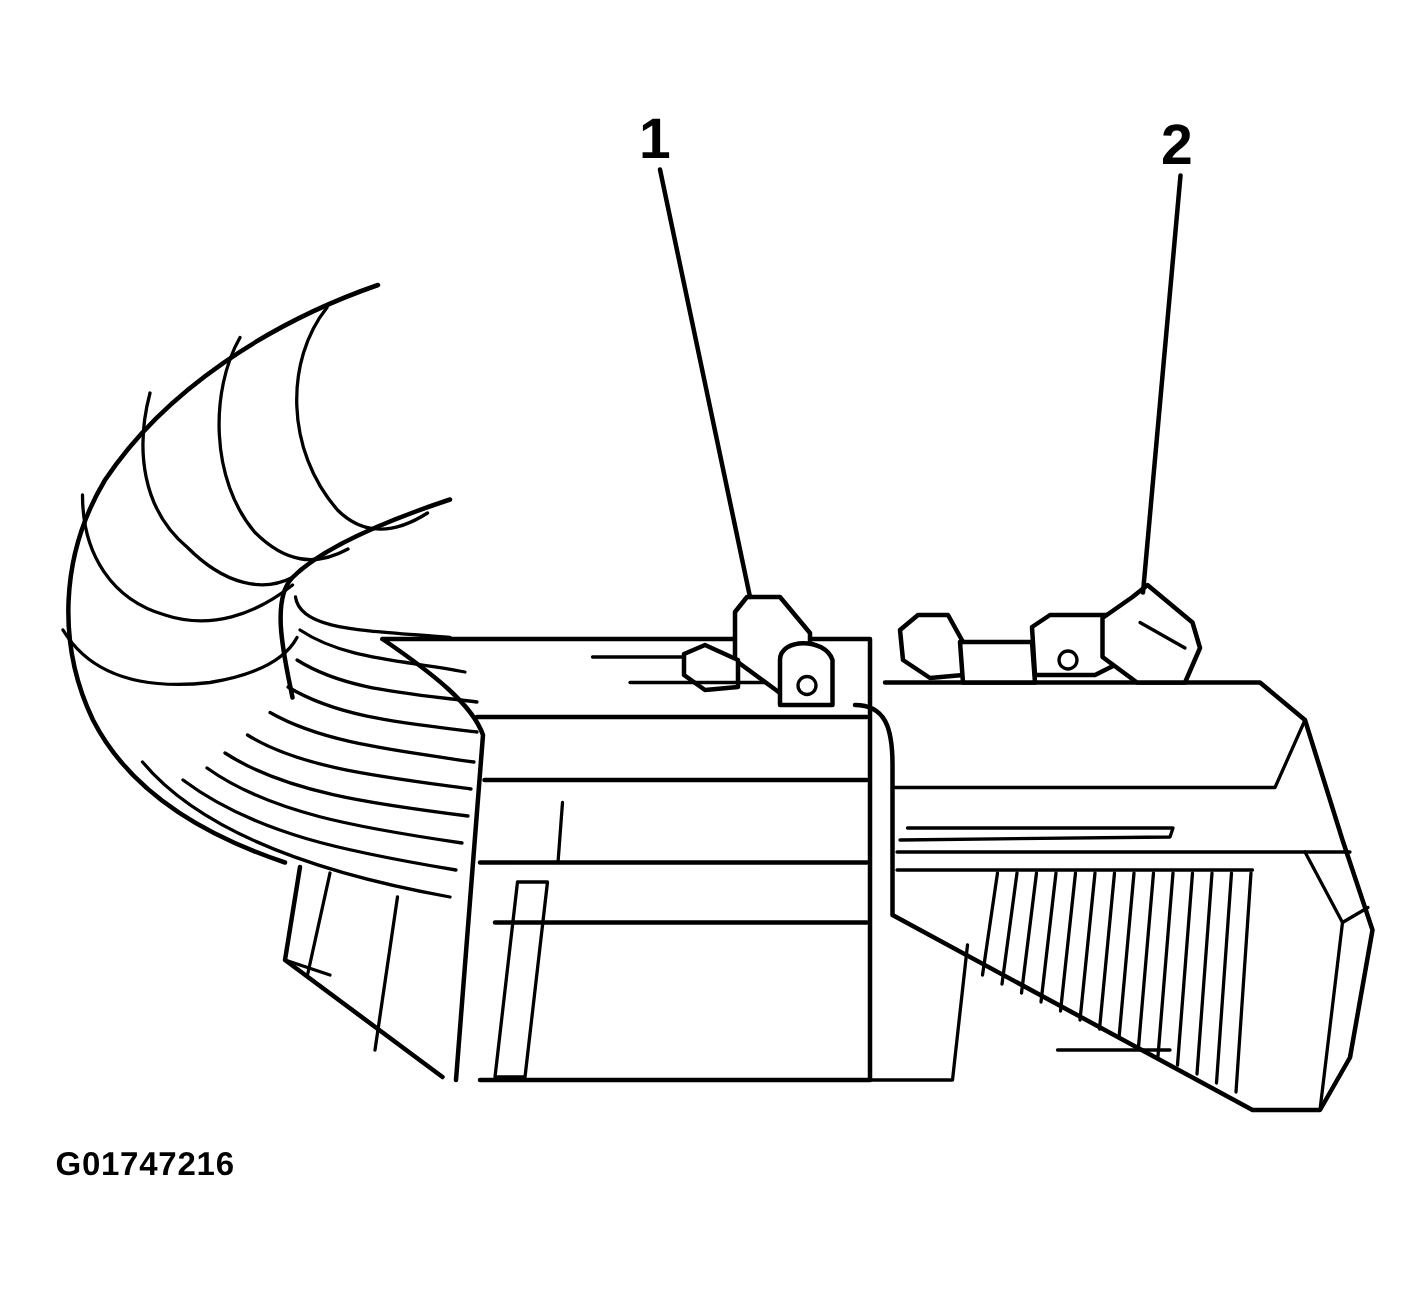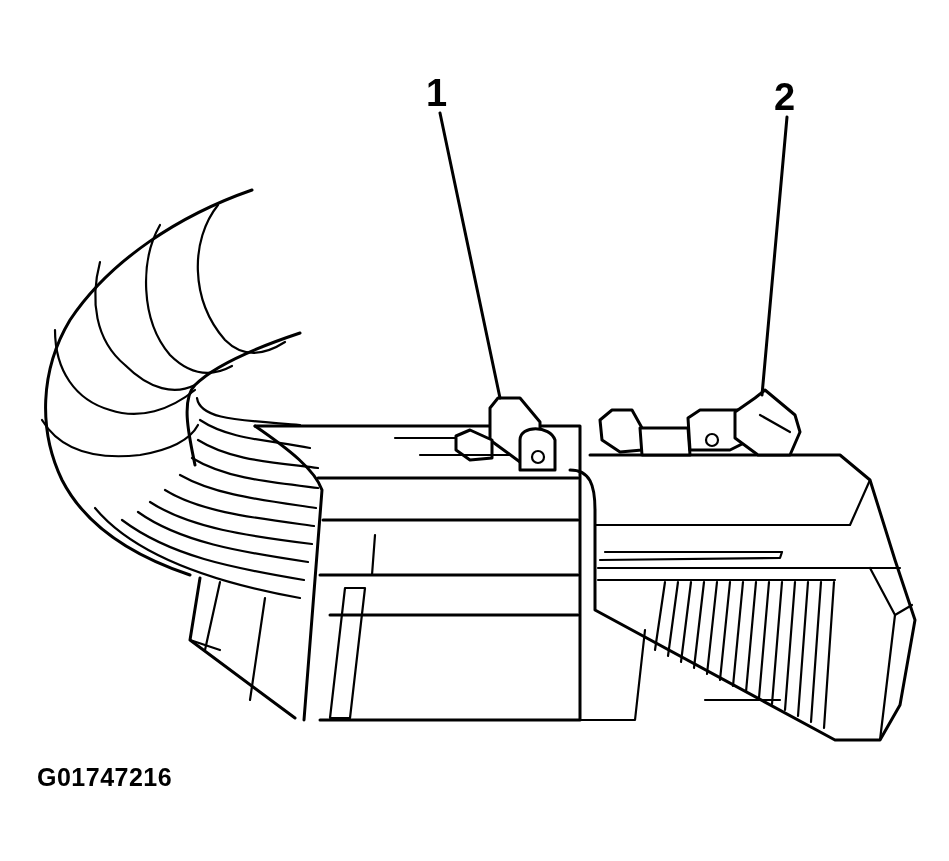--- a/index.html
+++ b/index.html
@@ -2,21 +2,21 @@
 <html><head>
   <meta charset="utf-8">
   <style>
     html, body { margin: 0; padding: 0; background: #ffffff; }
     body { width: 949px; height: 861px; position: relative; overflow: hidden; font-family: "Liberation Sans", sans-serif; }
     #diagram { position: absolute; left: 0; top: 0; width: 949px; height: 861px; }
     .ln { fill: none; stroke: #000; stroke-width: 3; stroke-linejoin: round; stroke-linecap: round; }
     .ln2 { fill: none; stroke: #000; stroke-width: 2.2; stroke-linejoin: round; stroke-linecap: round; }
     .fillw { fill: #fff; stroke: #000; stroke-width: 3; stroke-linejoin: round; }
     .callout-num { position: absolute; font-family: "Liberation Sans", sans-serif; font-weight: bold; font-size: 38px; color: #000; line-height: 1; }
-    .fig-id { position: absolute; left: 37px; top: 763px; font-family: "Liberation Sans", sans-serif; font-weight: bold; font-size: 25px; color: #000; letter-spacing: 0.5px; }
+    .fig-id { position: absolute; left: 37px; top: 763px; font-family: "Liberation Sans", sans-serif; font-weight: bold; font-size: 22px; color: #000; letter-spacing: 0.5px; }
   </style>
 </head>
 <body>
 
 <svg id="diagram" viewBox="0 0 949 861" xmlns="http://www.w3.org/2000/svg">
 
   <g>
 
     <path class="ln" d="M252,190 C180,215 110,260 70,320 C40,370 38,430 62,480 C85,525 130,555 190,575"></path>
 

